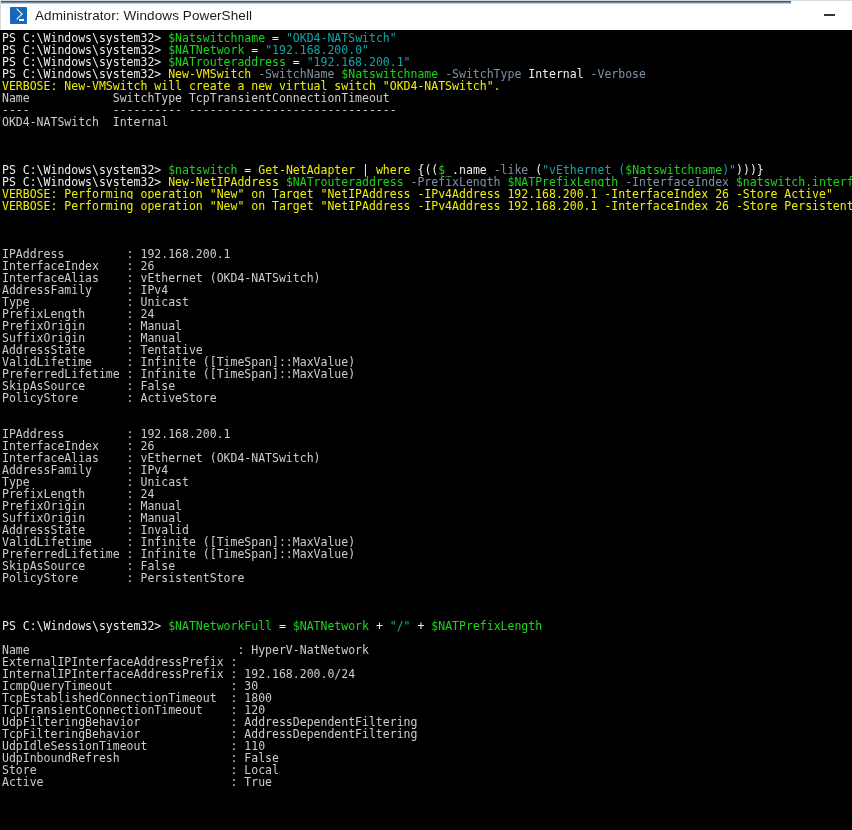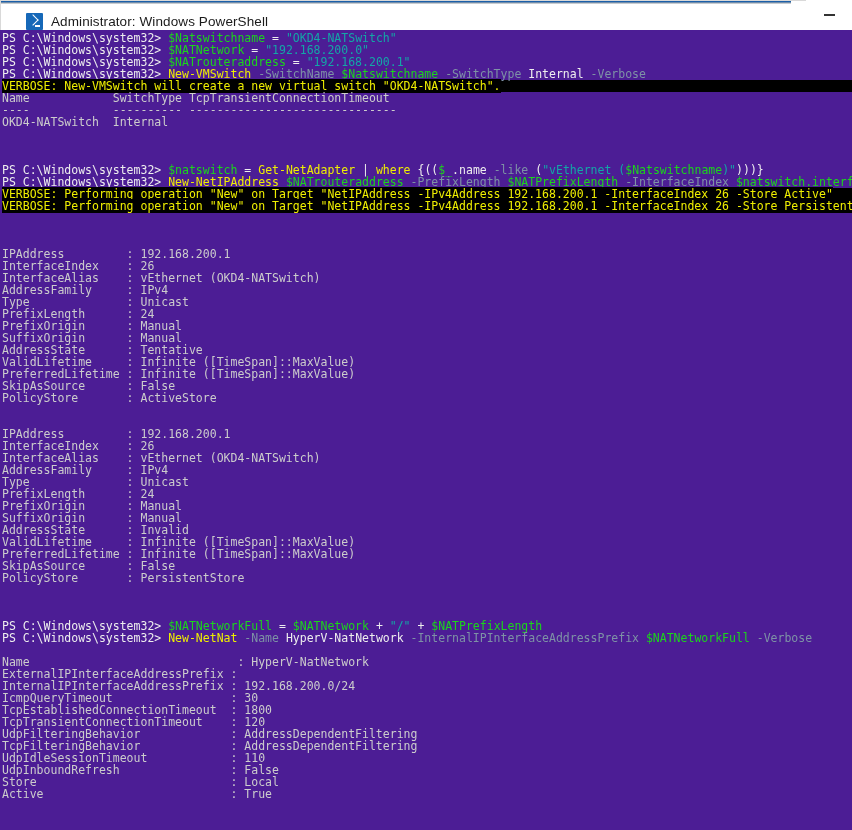--- a/index.html
+++ b/index.html
@@ -25,25 +25,24 @@
     flex-direction: column;
   }
 
   
   #titlebar {
     height: 30px;
     background: #ffffff;
     border-top: 1px solid #d9d9d9;
     border-left: 1px solid #d9d9d9;
     display: flex;
-    align-items: flex-end;
+    align-items: center;
     flex: 0 0 auto;
     position: relative;
     box-sizing: border-box;
-    padding-left: 16px;
   }
   #titlebar-accent {
     position: absolute;
     top: 0; left: 0;
     height: 3px;
     width: 790px;
     background: linear-gradient(to bottom, #1b5fa8 0%, #1b5fa8 40%, #9aa4ae 55%, #e3e3e3 100%);
   }
   #title-left {
     display: flex;
@@ -97,21 +96,21 @@
   .minimize-glyph {
     width: 11px;
     height: 2px;
     background: #333333;
     display: block;
   }
 
   
   #console {
     flex: 1 1 auto;
-    background: #4c1d95;
+    background: #000000;
     overflow: hidden;
     position: relative;
     padding: 2px 0 0 2px;
     box-sizing: border-box;
   }
   .line {
     font-family: "DejaVu Sans Mono", monospace;
     font-size: 11.5px;
     line-height: 12px;
     height: 12px;
@@ -212,21 +211,20 @@
       <div class="line"><span class="t-out">SuffixOrigin      : Manual</span></div>
       <div class="line"><span class="t-out">AddressState      : Invalid</span></div>
       <div class="line"><span class="t-out">ValidLifetime     : Infinite ([TimeSpan]::MaxValue)</span></div>
       <div class="line"><span class="t-out">PreferredLifetime : Infinite ([TimeSpan]::MaxValue)</span></div>
       <div class="line"><span class="t-out">SkipAsSource      : False</span></div>
       <div class="line"><span class="t-out">PolicyStore       : PersistentStore</span></div>
       <div class="line blank"><span class="t-out"> </span></div>
       <div class="line blank"><span class="t-out"> </span></div>
       <div class="line blank"><span class="t-out"> </span></div>
       <div class="line"><span class="t-prompt">PS C:\Windows\system32&gt; </span><span class="t-var">$NATNetworkFull</span><span class="t-op"> = </span><span class="t-var">$NATNetwork</span><span class="t-op"> + </span><span class="t-string">"/"</span><span class="t-op"> + </span><span class="t-var">$NATPrefixLength</span></div>
-      <div class="line"><span class="t-prompt">PS C:\Windows\system32&gt; </span><span class="t-cmd">New-NetNat</span><span class="t-param"> -Name </span><span class="t-op">HyperV-NatNetwork</span><span class="t-param"> -InternalIPInterfaceAddressPrefix </span><span class="t-var">$NATNetworkFull</span><span class="t-param"> -Verbose</span></div>
       <div class="line blank"><span class="t-out"> </span></div>
       <div class="line"><span class="t-out">Name                              : HyperV-NatNetwork</span></div>
       <div class="line"><span class="t-out">ExternalIPInterfaceAddressPrefix :</span></div>
       <div class="line"><span class="t-out">InternalIPInterfaceAddressPrefix : 192.168.200.0/24</span></div>
       <div class="line"><span class="t-out">IcmpQueryTimeout                 : 30</span></div>
       <div class="line"><span class="t-out">TcpEstablishedConnectionTimeout  : 1800</span></div>
       <div class="line"><span class="t-out">TcpTransientConnectionTimeout    : 120</span></div>
       <div class="line"><span class="t-out">UdpFilteringBehavior             : AddressDependentFiltering</span></div>
       <div class="line"><span class="t-out">TcpFilteringBehavior             : AddressDependentFiltering</span></div>
       <div class="line"><span class="t-out">UdpIdleSessionTimeout            : 110</span></div>

